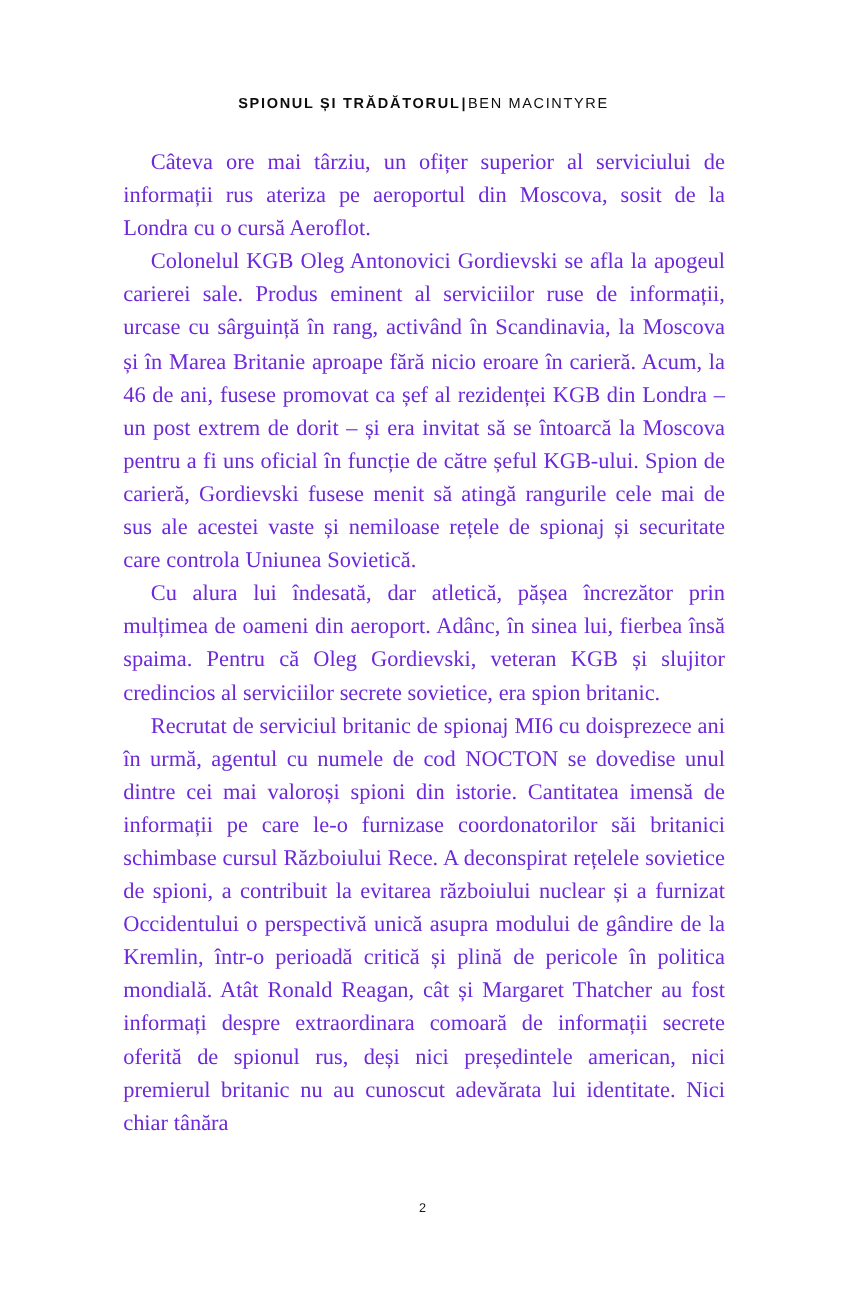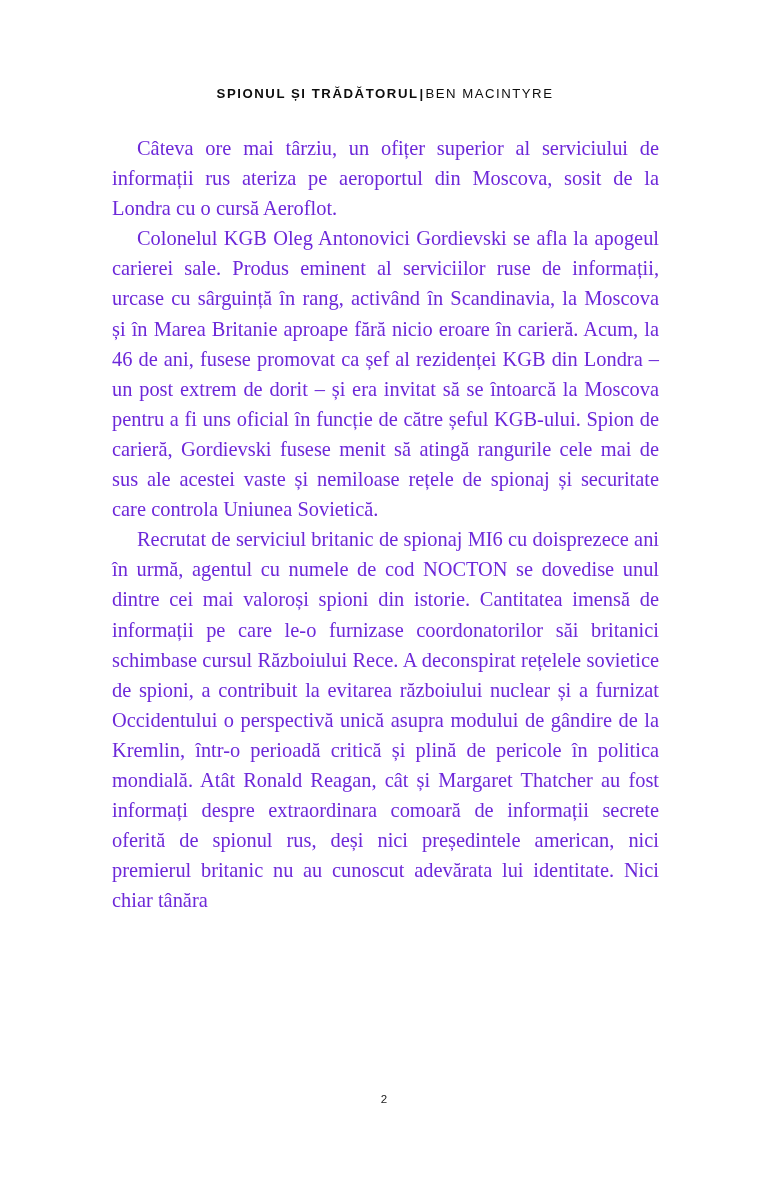--- a/index.html
+++ b/index.html
@@ -84,18 +84,19 @@
 
 <div class="page">
 
   <div class="running-head">
     <span class="rh-title">SPIONUL ȘI TRĂDĂTORUL</span><span class="rh-sep">|</span><span class="rh-author">BEN MACINTYRE</span>
   </div>
 
   <div class="text-column">
     <p class="para">Câteva ore mai târziu, un ofițer superior al serviciului de informații rus ateriza pe aeroportul din Moscova, sosit de la Londra cu o cursă Aeroflot.</p>
     <p class="para">Colonelul KGB Oleg Antonovici Gordievski se afla la apogeul carierei sale. Produs eminent al serviciilor ruse de informații, urcase cu sârguință în rang, activând în Scandinavia, la Moscova și în Marea Britanie aproape fără nicio eroare în carieră. Acum, la 46 de ani, fusese promovat ca șef al rezidenței KGB din Londra – un post extrem de dorit – și era invitat să se întoarcă la Moscova pentru a fi uns oficial în funcție de către șeful KGB-ului. Spion de carieră, Gordievski fusese menit să atingă rangurile cele mai de sus ale acestei vaste și nemiloase rețele de spionaj și securitate care controla Uniunea Sovietică.</p>
+    <p class="para">Cu alura lui îndesată, dar atletică, pășea încrezător prin mulțimea de oameni din aeroport. Adânc, în sinea lui, fierbea însă spaima. Pentru că Oleg Gordievski, veteran KGB și slujitor credincios al serviciilor secrete sovietice, era spion britanic.</p>
     <p class="para">Recrutat de serviciul britanic de spionaj MI6 cu doisprezece ani în urmă, agentul cu numele de cod NOCTON se dovedise unul dintre cei mai valoroși spioni din istorie. Cantitatea imensă de informații pe care le-o furnizase coordonatorilor săi britanici schimbase cursul Războiului Rece. A deconspirat rețelele sovietice de spioni, a contribuit la evitarea războiului nuclear și a furnizat Occidentului o perspectivă unică asupra modului de gândire de la Kremlin, într-o perioadă critică și plină de pericole în politica mondială. Atât Ronald Reagan, cât și Margaret Thatcher au fost informați despre extraordinara comoară de informații secrete oferită de spionul rus, deși nici președintele american, nici premierul britanic nu au cunoscut adevărata lui identitate. Nici chiar tânăra</p>
   </div>
 
   <div class="folio">2</div>
 
 </div>
 
 </body></html>

